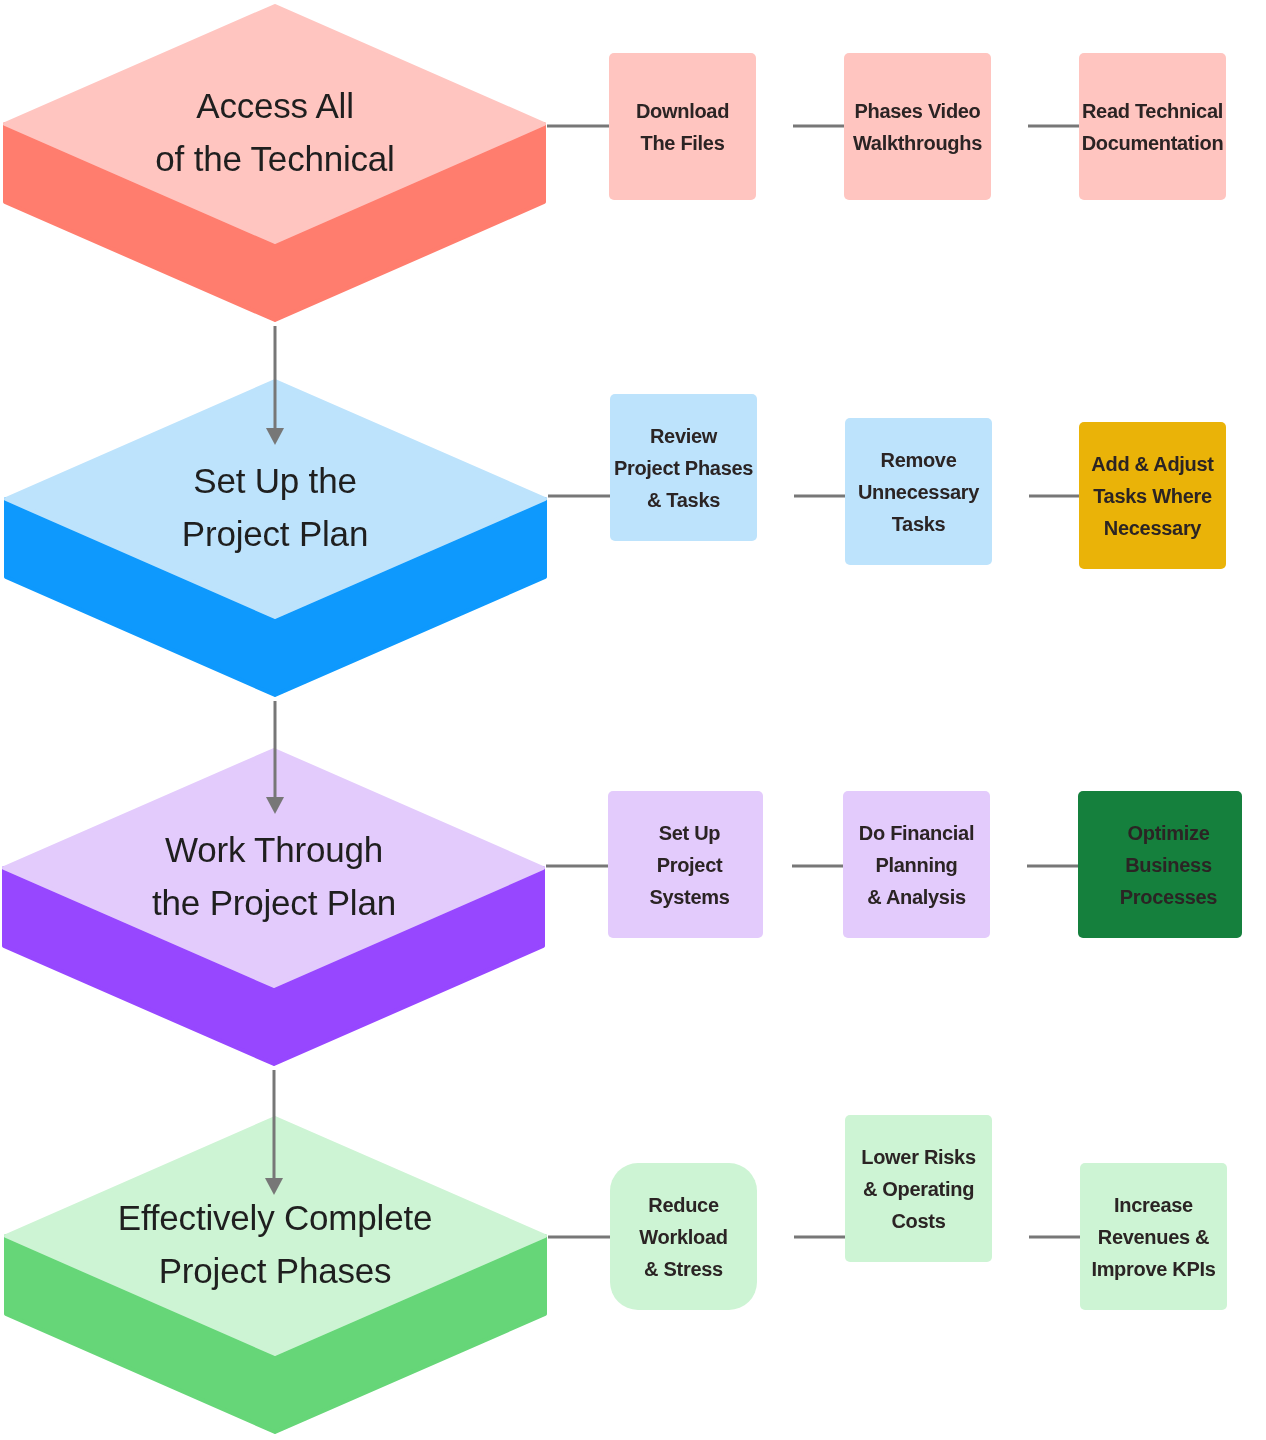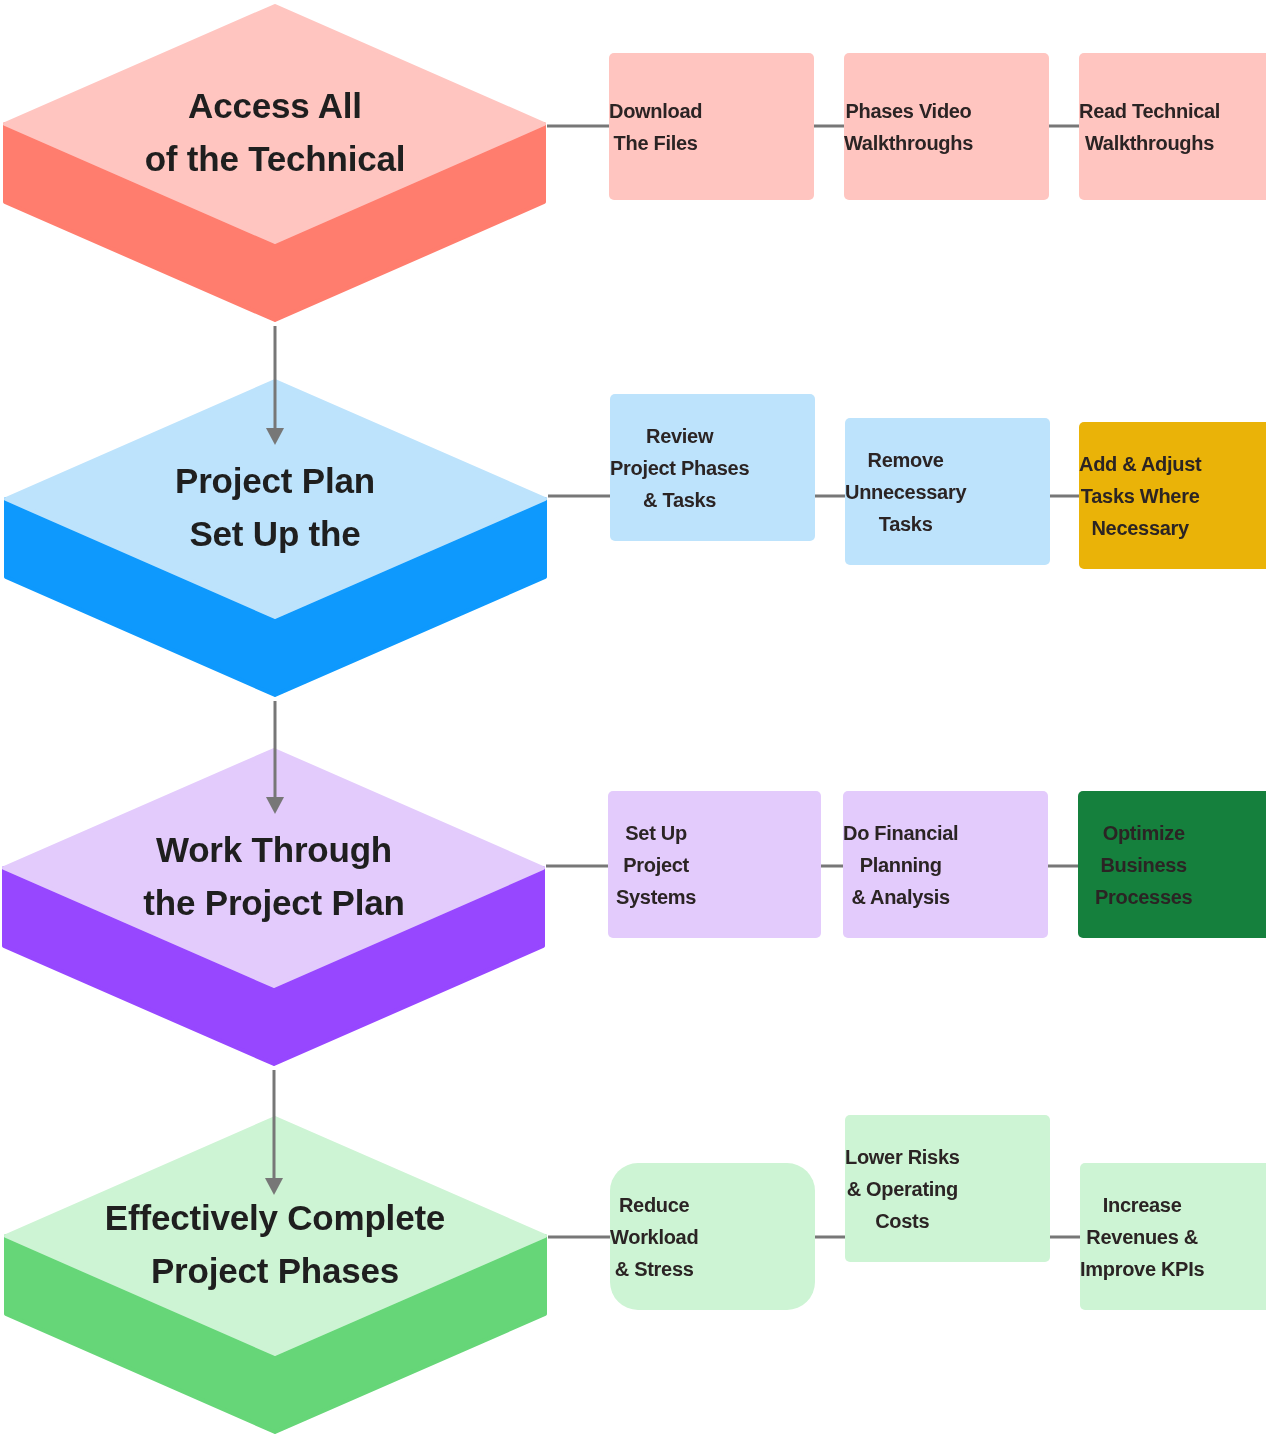--- a/index.html
+++ b/index.html
@@ -1,22 +1,22 @@
 <!DOCTYPE html>
 <html><head>
 <meta charset="utf-8">
 <style>
   html, body { margin:0; padding:0; background:#ffffff; }
   body { width:1266px; height:1440px; position:relative; overflow:hidden;
          font-family:"Liberation Sans", "DejaVu Sans", sans-serif; }
   #diagram { position:absolute; left:0; top:0; width:1266px; height:1440px; }
   .stage-title { position:absolute; width:420px; text-align:center; color:#1f1f1f;
-                 font-size:35px; line-height:53px; font-weight:700; letter-spacing:-0.2px; }
-  .task { position:absolute; width:205px; height:147px; border-radius:5px;
-          display:flex; align-items:center; justify-content:flex-start; text-align:center; }
+                 font-size:35px; line-height:53px; font-weight:400; letter-spacing:-0.2px; }
+  .task { position:absolute; width:147px; height:147px; border-radius:5px;
+          display:flex; align-items:center; justify-content:center; text-align:center; }
   .task-label { font-weight:700; font-size:20px; line-height:32px; color:#2b2424;
                 letter-spacing:-0.3px; white-space:pre-line; }
 </style>
 </head>
 <body>
 
 <svg id="diagram" xmlns="http://www.w3.org/2000/svg" width="1266" height="1440" viewBox="0 0 1266 1440">
   <g id="connectors">
       <g>
         <line x1="547" y1="126" x2="609" y2="126" stroke="#777777" stroke-width="3"></line>
@@ -71,43 +71,43 @@
         <path d="M265,1178 L283,1178 L274,1195 Z" fill="#777777"></path>
       </g>
     </g>
 </svg>
 
 <div class="stage-title" id="title-0" style="left: 65px; top: 79px;">
   <div>Access All</div>
   <div>of the Technical</div>
 </div>
 <div class="stage-title" id="title-1" style="left: 65px; top: 454px;">
+  <div>Set Up the</div>
   <div>Project Plan</div>
-  <div>Set Up the</div>
 </div>
 <div class="stage-title" id="title-2" style="left: 64px; top: 823px;">
   <div>Work Through</div>
   <div>the Project Plan</div>
 </div>
 <div class="stage-title" id="title-3" style="left: 65px; top: 1191px;">
   <div>Effectively Complete</div>
   <div>Project Phases</div>
 </div>
 
 <div class="task" id="task-0-0" style="left: 609px; top: 53px; background: rgb(255, 197, 192);">
     <span class="task-label">Download
 The Files</span>
   </div>
 <div class="task" id="task-0-1" style="left: 844px; top: 53px; background: rgb(255, 197, 192);">
     <span class="task-label">Phases Video
 Walkthroughs</span>
   </div>
 <div class="task" id="task-0-2" style="left: 1079px; top: 53px; background: rgb(255, 197, 192);">
     <span class="task-label">Read Technical
-Walkthroughs</span>
+Documentation</span>
   </div>
 
 <div class="task" id="task-1-0" style="left: 610px; top: 394px; background: rgb(189, 227, 252);">
     <span class="task-label">Review
 Project Phases
 &amp; Tasks</span>
   </div>
 <div class="task" id="task-1-1" style="left: 845px; top: 418px; background: rgb(189, 227, 252);">
     <span class="task-label">Remove
 Unnecessary

